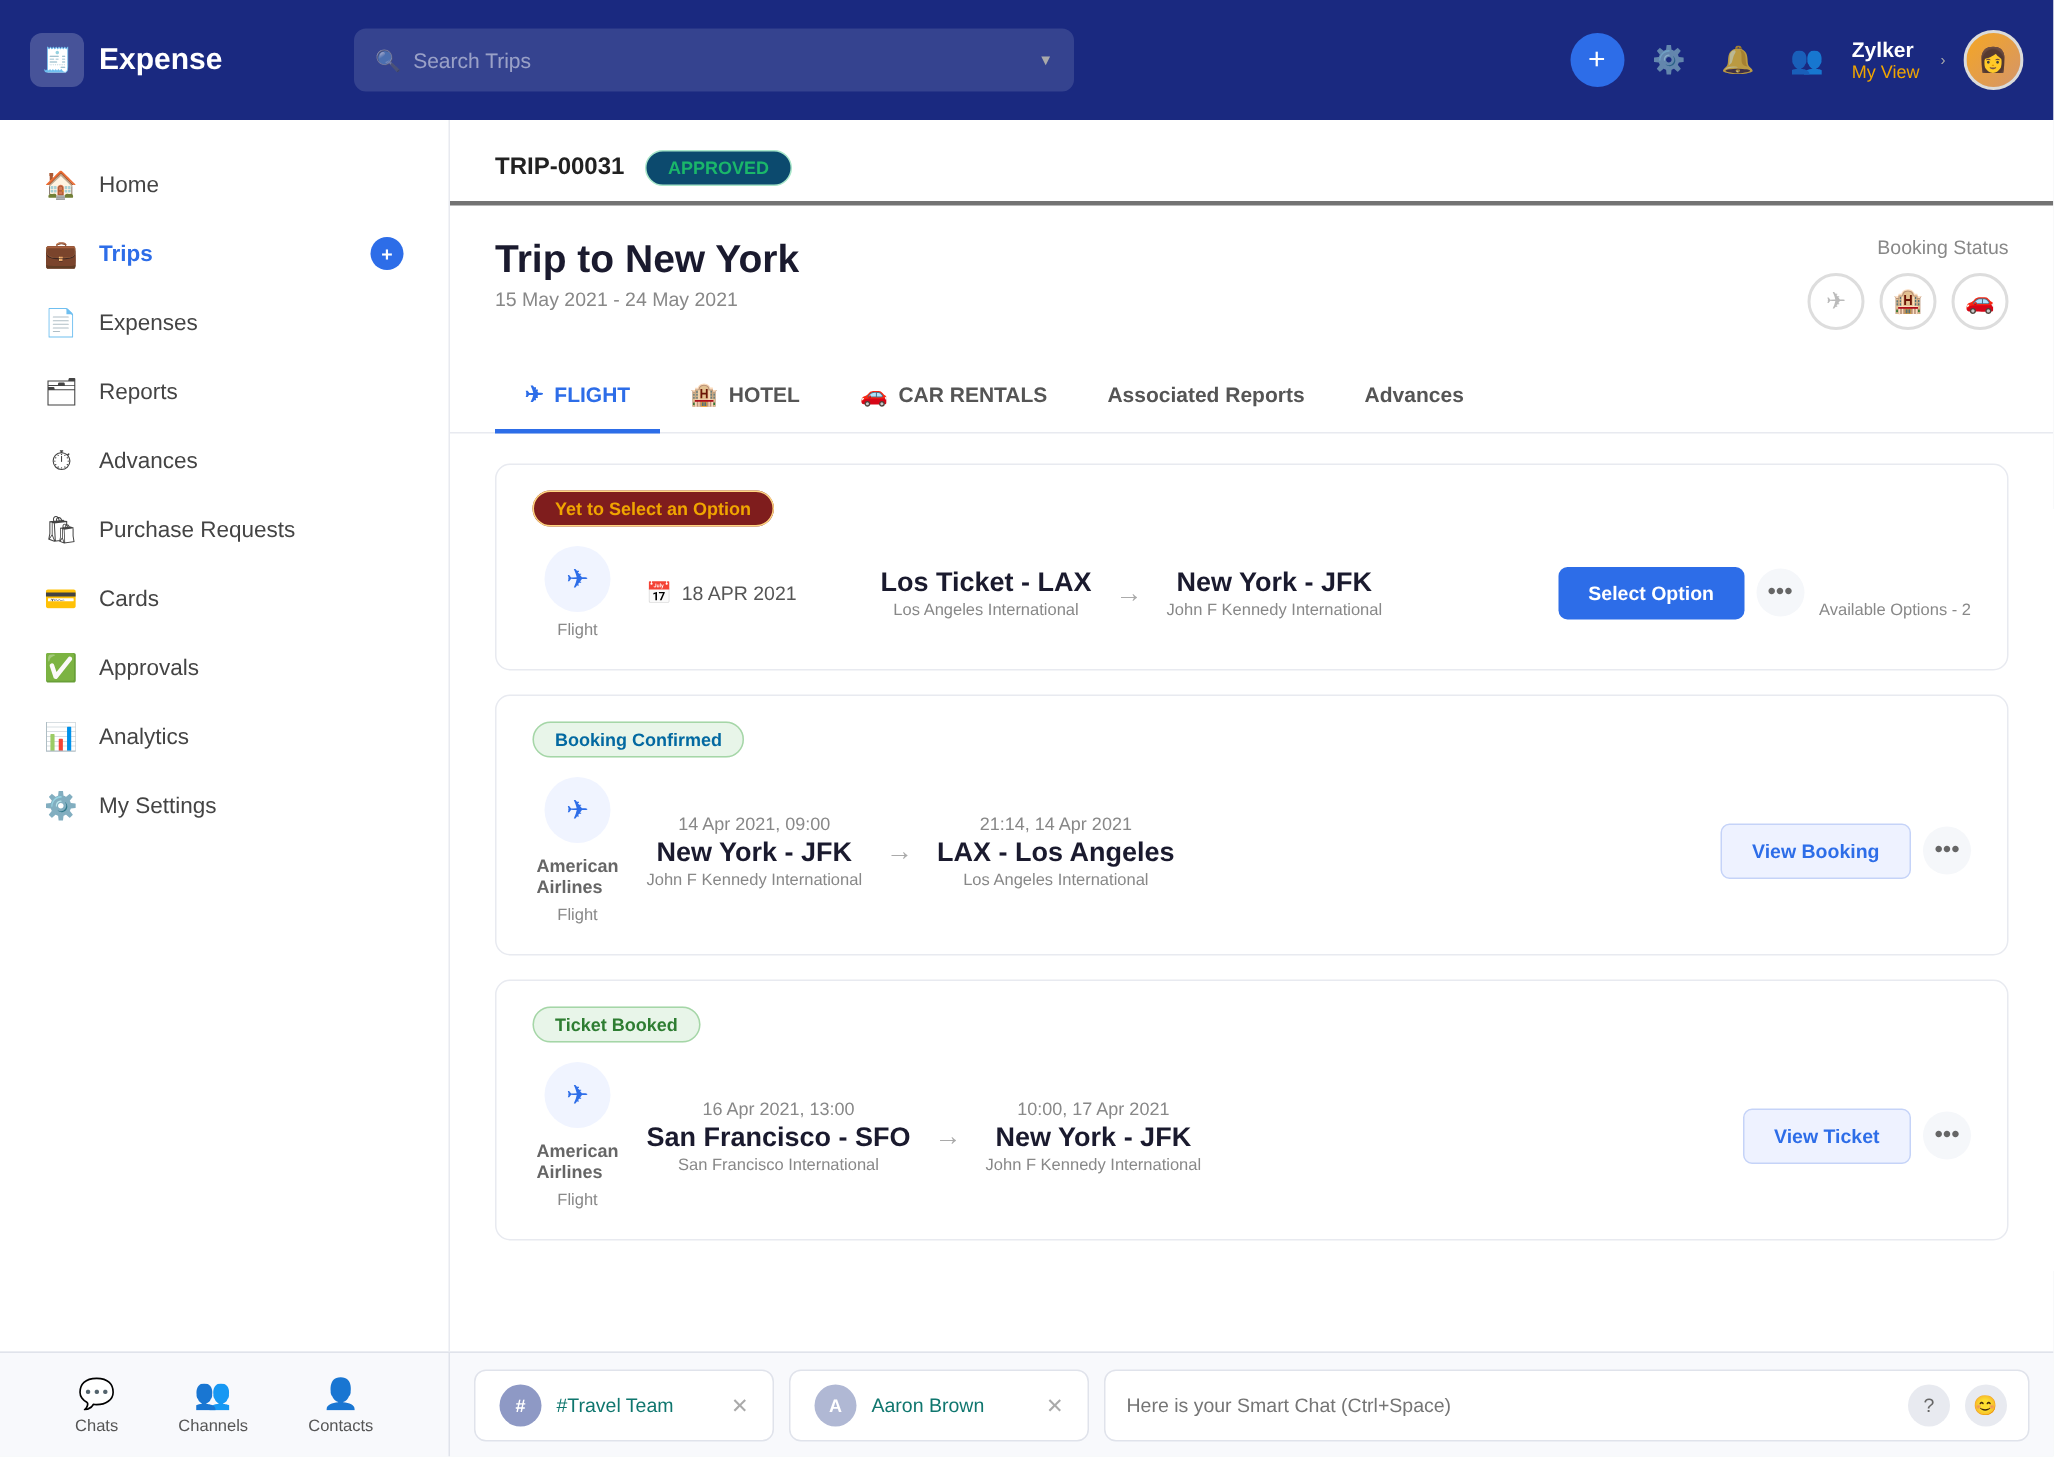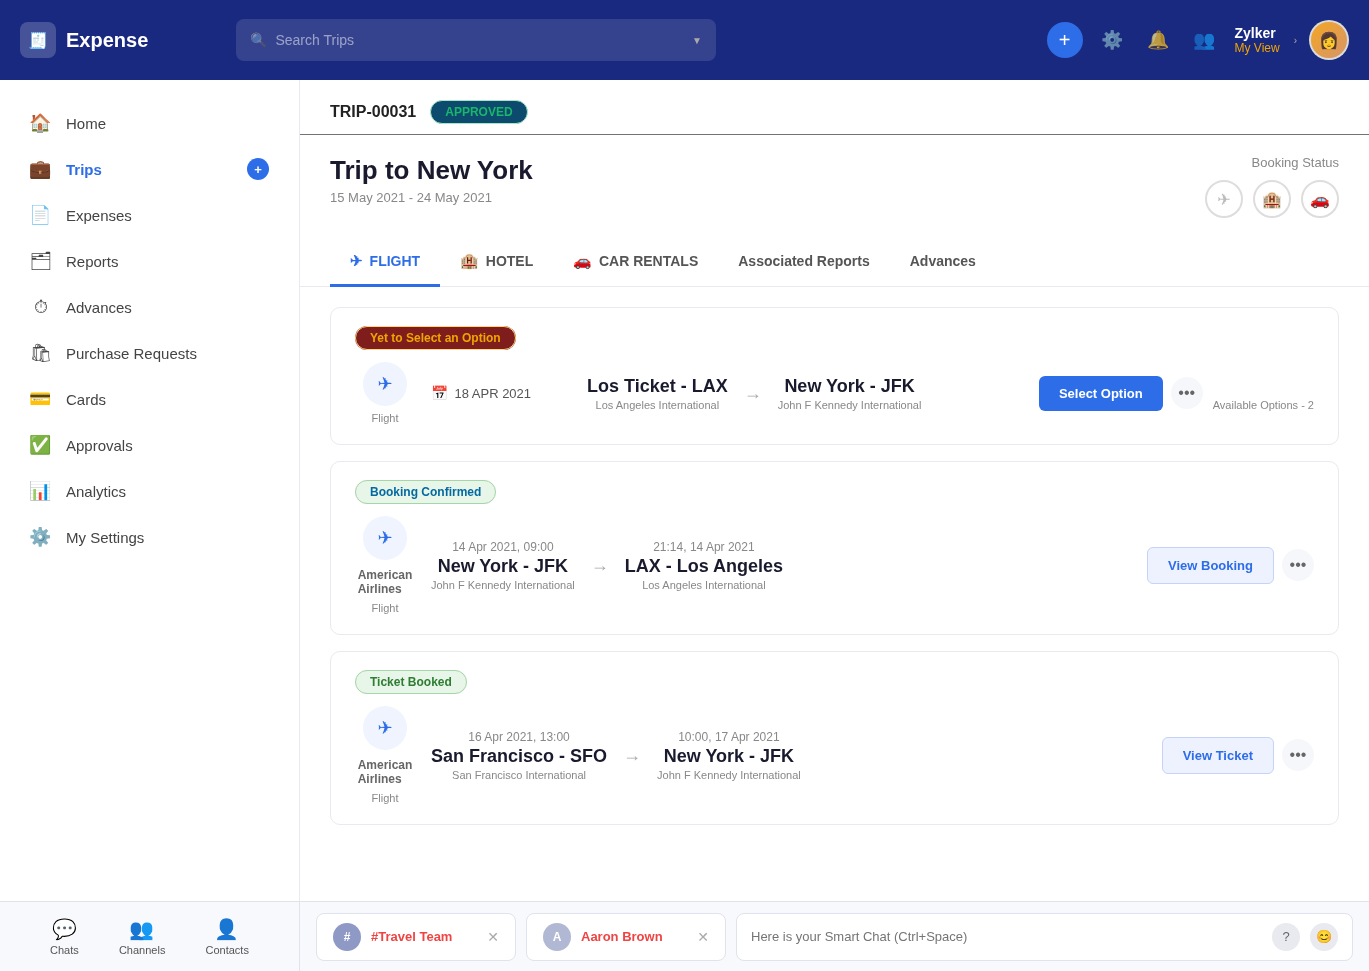--- a/index.html
+++ b/index.html
@@ -27,21 +27,21 @@
 
     
     .sidebar { width: 300px; background: white; padding: 20px 0; display: flex; flex-direction: column; border-right: 1px solid #e8eaf0; flex-shrink: 0; }
     .sidebar-item { display: flex; align-items: center; gap: 14px; padding: 12px 30px; cursor: pointer; color: #444; font-size: 15px; font-weight: 500; transition: background 0.15s; position: relative; }
     .sidebar-item.active { color: #2d6de8; font-weight: 700; }
     .sidebar-item-icon { width: 22px; height: 22px; display: flex; align-items: center; justify-content: center; font-size: 18px; flex-shrink: 0; }
     .sidebar-badge { width: 22px; height: 22px; background: #2d6de8; border-radius: 50%; display: flex; align-items: center; justify-content: center; color: white; font-size: 13px; margin-left: auto; }
 
     
     .content { flex: 1; background: white; overflow-y: auto; display: flex; flex-direction: column; }
-    .content-header { padding: 20px 30px 10px; border-bottom: 1px solid #737373; display: flex; align-items: center; gap: 14px; }
+    .content-header { padding: 20px 30px 10px; border-bottom: 3px solid #737373; display: flex; align-items: center; gap: 14px; }
     .trip-id { font-size: 16px; font-weight: 700; color: #222; }
     .status-badge { padding: 4px 14px; border-radius: 20px; font-size: 12px; font-weight: 700; }
     .status-approved { background: #0c4a6e; color: #1ab76a; border: 1px solid #a8e6c9; }
     .status-yet { background: #7f1d1d; color: #f0a500; border: 1px solid #ffd580; }
     .status-confirmed { background: #e8f5e9; color: #0369a1; border: 1px solid #a5d6a7; }
     .status-ticket { background: #e8f5e9; color: #2e7d32; border: 1px solid #a5d6a7; }
 
     .trip-title-section { padding: 20px 30px; display: flex; justify-content: space-between; align-items: flex-start; }
     .trip-title { font-size: 26px; font-weight: 700; color: #1a1a2e; }
     .trip-dates { font-size: 13px; color: #888; margin-top: 4px; }
@@ -81,21 +81,21 @@
     .flight-time { font-size: 12px; color: #888; margin-bottom: 2px; }
 
     
     .chat-bar { background: #f8f9fc; border-top: 1px solid #e0e3eb; height: 70px; display: flex; align-items: center; padding: 0 0 0 0; flex-shrink: 0; }
     .chat-sidebar-icons { width: 300px; display: flex; align-items: center; justify-content: space-around; padding: 0 30px; border-right: 1px solid #e0e3eb; height: 100%; }
     .chat-sidebar-icon { display: flex; flex-direction: column; align-items: center; gap: 3px; cursor: pointer; color: #555; font-size: 11px; }
     .chat-sidebar-icon-img { font-size: 20px; }
     .chat-panels { flex: 1; display: flex; align-items: center; padding: 0 16px; gap: 0; height: 100%; }
     .chat-panel { display: flex; align-items: center; gap: 10px; padding: 0 16px; height: 48px; background: white; border-radius: 8px; border: 1px solid #e0e3eb; margin-right: 10px; min-width: 200px; }
     .chat-panel-avatar { width: 28px; height: 28px; border-radius: 50%; background: #b0b8d4; display: flex; align-items: center; justify-content: center; color: white; font-size: 12px; font-weight: 700; }
-    .chat-panel-name { font-size: 13px; font-weight: 700; color: #ef4444; flex: 1; }
+    .chat-panel-name { font-size: 13px; font-weight: 400; color: #0f766e; flex: 1; }
     .chat-panel-close { color: #aaa; cursor: pointer; font-size: 14px; }
     .chat-input-area { flex: 1; display: flex; align-items: center; background: white; border: 1px solid #e0e3eb; border-radius: 8px; height: 48px; padding: 0 14px; gap: 10px; }
     .chat-input-area input { flex: 1; border: none; outline: none; font-size: 13px; color: #a21caf; background: transparent; }
     .chat-input-icon { width: 28px; height: 28px; border-radius: 50%; background: #e8eaf0; display: flex; align-items: center; justify-content: center; color: #666; font-size: 13px; cursor: pointer; }
 
     .chevron { font-size: 10px; color: #aaa; margin-left: 2px; }
   </style>
 </head>
 <body>
 

